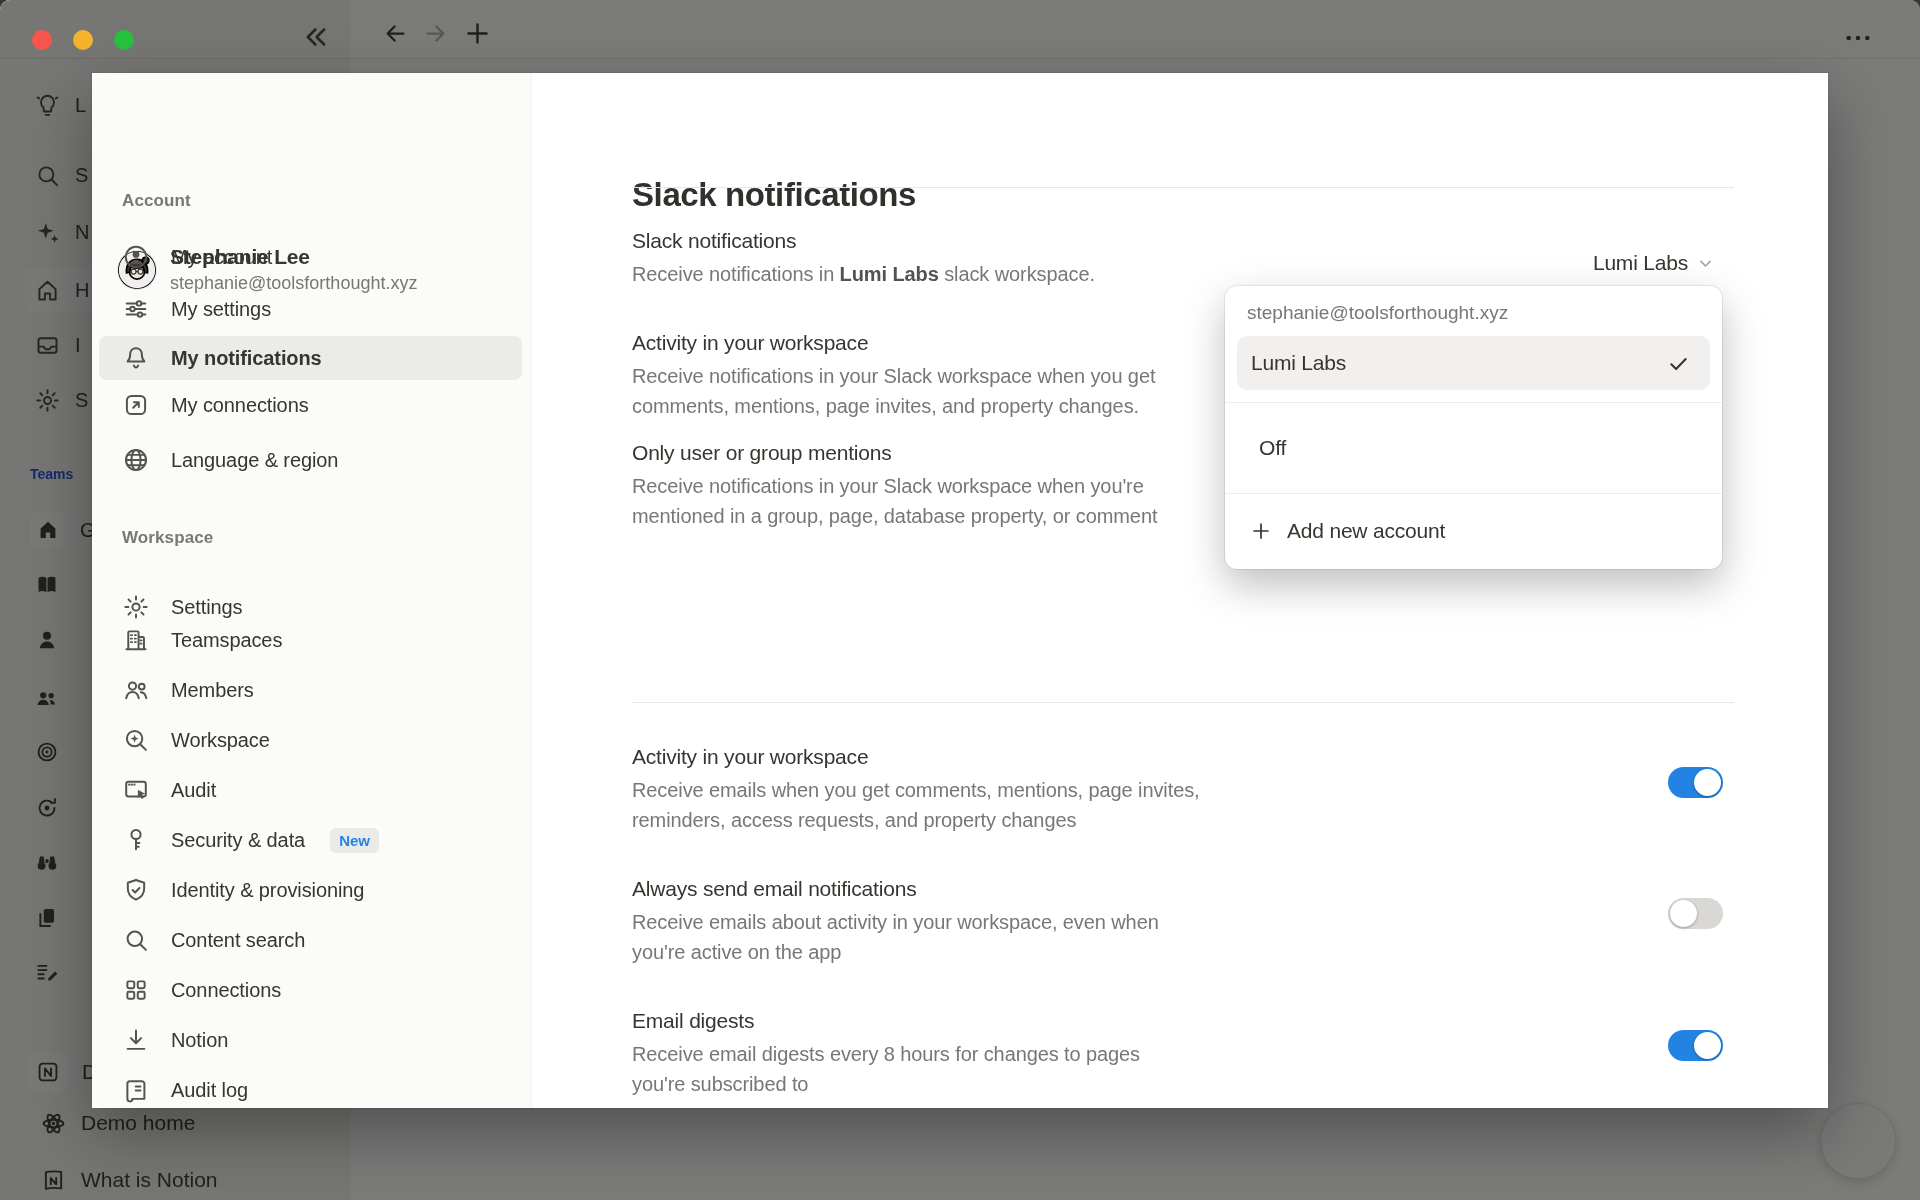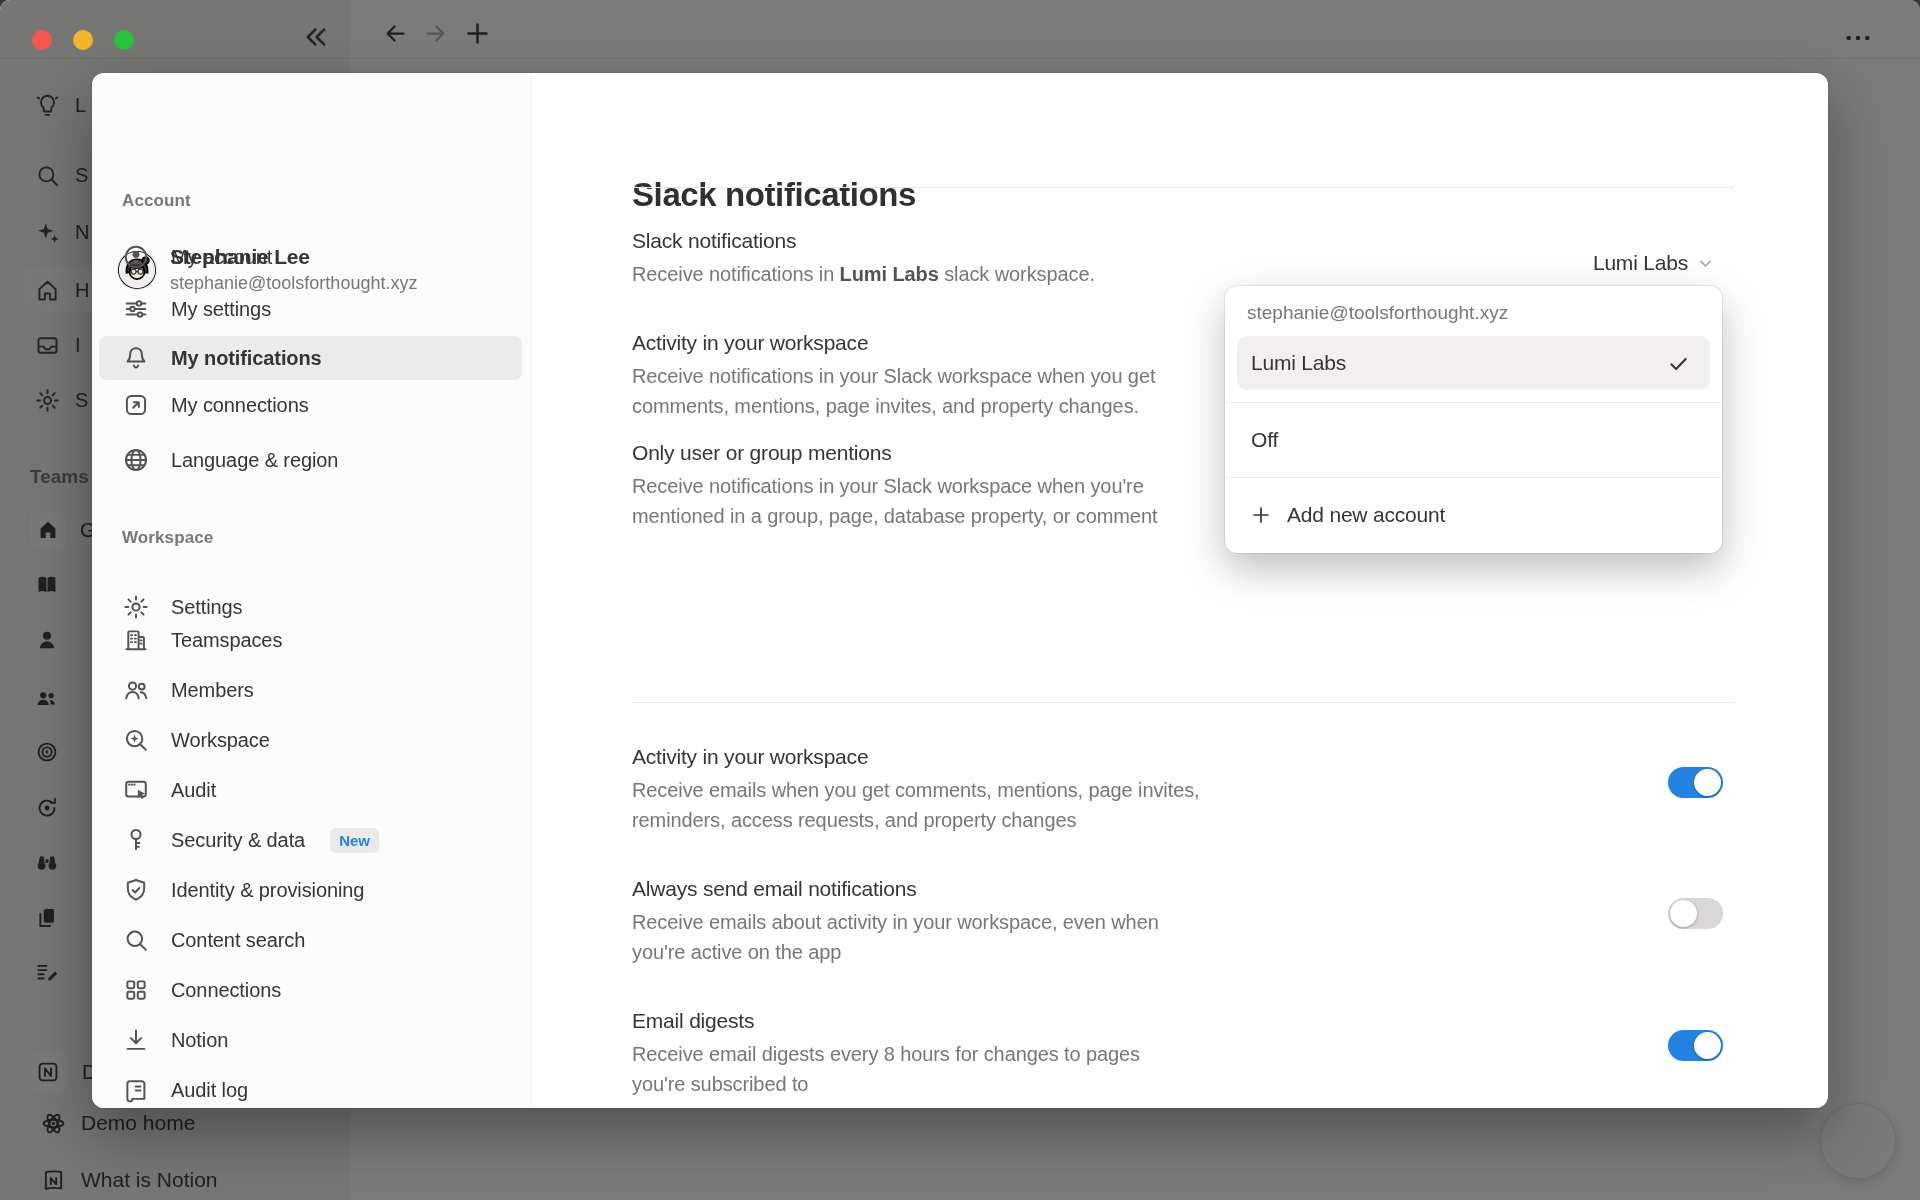--- a/index.html
+++ b/index.html
@@ -19,33 +19,33 @@
   #bg-toolbar-divider{position:absolute;left:0;right:0;top:58px;height:1px;background:rgba(0,0,0,0.09);}
   .tl-dot{position:absolute;width:20px;height:20px;border-radius:50%;}
   .bg-iconbtn{position:absolute;color:#37352f;}
   .bnav{position:absolute;display:flex;align-items:center;gap:14px;height:44px;color:#37352f;}
   .bnav .icon{width:27px;height:27px;color:#454341;flex:0 0 auto;}
   .bnav .blabel{font-size:20px;color:#37352f;white-space:nowrap;}
   .bnav.solid .icon{color:#37352f;}
   .bnav .iconbox{width:36px;height:36px;border-radius:8px;background:rgba(255,255,255,0.65);display:flex;align-items:center;justify-content:center;}
   .bnav .iconbox .icon{width:24px;height:24px;}
   .bnav-activebg{position:absolute;left:24px;width:86px;height:44px;border-radius:8px;background:rgba(255,255,255,0.62);}
-  #bg-teams-label{position:absolute;left:30px;font-size:19px;font-weight:600;color:#737373;}
+  #bg-teams-label{position:absolute;left:30px;font-size:14px;font-weight:600;color:#1d4ed8;}
   .demo-row .blabel{font-weight:500;font-size:21px;}
   #ai-fab{position:absolute;left:1820px;top:1103px;width:74px;height:74px;border-radius:50%;
     background:#fdfdfc;border:1px solid #e3e2df;box-shadow:0 4px 12px rgba(0,0,0,0.15);
     display:flex;align-items:center;justify-content:center;}
   #ai-fab .icon{width:32px;height:32px;color:#2c2a27;}
 
   
   #dim{position:absolute;inset:0;border-radius:10px 10px 0 0;background:rgba(14,14,13,0.55);z-index:10;}
   #tl-layer{position:absolute;inset:0;z-index:12;pointer-events:none;}
 
   
-  #modal{position:absolute;left:92px;top:73px;width:1736px;height:1035px;background:#ffffff;border-radius:12px;
+  #modal{position:absolute;left:92px;top:73px;width:1736px;height:1035px;background:#ffffff;border-radius:0;
     box-shadow:0 0 0 1px rgba(0,0,0,0.06),0 24px 60px rgba(0,0,0,0.35);z-index:20;display:flex;}
   #maside{width:439px;flex:0 0 auto;background:#fbfbfa;border-radius:12px 0 0 12px;position:relative;border-right:1px solid rgba(0,0,0,0.035);}
   .sec-label{position:absolute;left:30px;font-size:17px;font-weight:600;color:#787774;letter-spacing:.1px;}
   #muser{position:absolute;left:26px;top:172px;display:flex;gap:14px;align-items:center;}
   #muser .avatar{width:38px;height:38px;border-radius:50%;overflow:hidden;box-shadow:0 0 0 1px rgba(0,0,0,0.08);}
   #muser .uname{font-size:21px;font-weight:600;color:#37352f;letter-spacing:-.2px;}
   #muser .uemail{font-size:18px;color:#787774;margin-top:4px;}
   .sitem{position:absolute;left:7px;right:9px;height:44px;border-radius:8px;display:flex;align-items:center;gap:21px;padding-left:23px;box-sizing:border-box;cursor:default;}
   .sitem .icon{width:28px;height:28px;color:#55534f;flex:0 0 auto;}
   .sitem .slabel{font-size:20px;color:#37352f;white-space:nowrap;letter-spacing:-.1px;}
@@ -71,21 +71,21 @@
   .tgl.off::after{left:2px;}
 
   
   #popup{position:absolute;left:1225px;top:286px;width:497px;background:#fff;border-radius:12px;z-index:30;
     box-shadow:0 0 0 1px rgba(0,0,0,0.07),0 16px 40px rgba(0,0,0,0.26);padding-bottom:2px;}
   #popup .phead{padding:16px 22px 6px;font-size:19px;color:#787774;}
   .popt{margin:6px 12px 0;height:54px;border-radius:10px;display:flex;align-items:center;padding:0 14px;cursor:pointer;}
   .popt .plabel{font-size:21px;color:#37352f;letter-spacing:-.2px;}
   .popt.selected{background:#f1f0ee;}
   .popt .icon.check{width:23px;height:23px;color:#37352f;margin-left:auto;margin-right:6px;}
-  .popt.plain{margin:0;height:74px;border-radius:0;padding:0 26px;}
+  .popt.plain{margin:8px;height:74px;border-radius:0;padding:0 26px;}
   .pdiv{height:1px;background:#efeeec;margin-top:12px;}
   .pdiv2{height:1px;background:#efeeec;}
   #popup .paction{height:73px;display:flex;align-items:center;gap:15px;padding:0 25px;cursor:pointer;}
   #popup .paction .icon{width:22px;height:22px;color:#37352f;}
   #popup .paction .plabel{font-size:21px;color:#37352f;letter-spacing:-.2px;}
 </style>
 </head>
 <body>
 
 <div id="bg-window">

